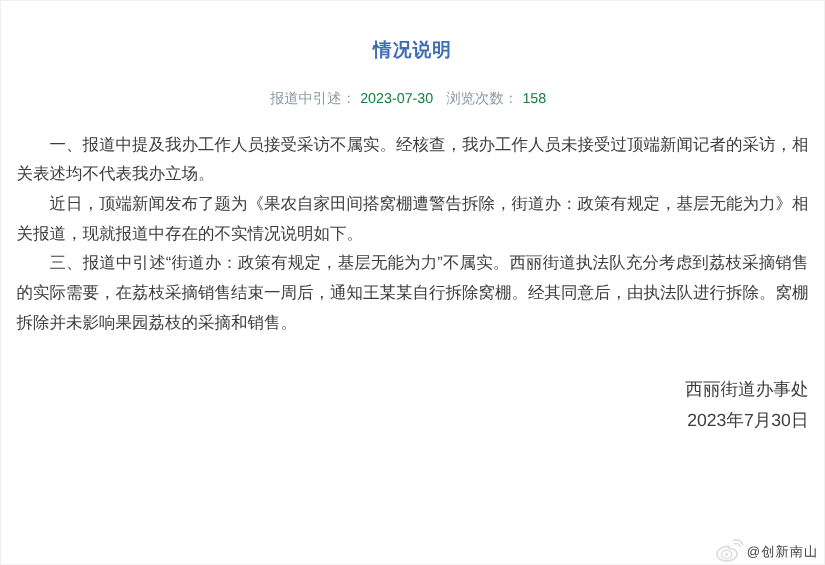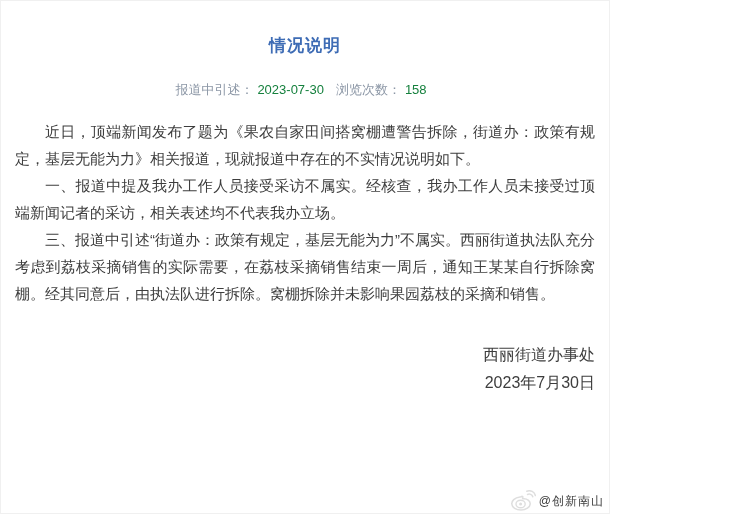--- a/index.html
+++ b/index.html
@@ -5,21 +5,21 @@
   * { margin: 0; padding: 0; box-sizing: border-box; }
   html, body { background: #ffffff; }
   body {
     width: 750px;
     height: 514px;
     font-family: "Liberation Sans", "DejaVu Sans", sans-serif;
     overflow: hidden;
   }
   .page {
     position: relative;
-    width: 610px;
+    width: 750px;
     height: 514px;
     background: #ffffff;
     border: 1px solid #f0f0f0;
   }
   .doc-title {
     margin-top: 33px;
     text-align: center;
     font-size: 17px;
     font-weight: 600;
     letter-spacing: 1px;
@@ -75,22 +75,22 @@
 
 <div class="page">
 
   <h1 class="doc-title">情况说明</h1>
 
   <div class="doc-meta">
     <span>报道中引述：</span><span class="meta-value">2023-07-30</span><span>浏览次数：</span><span class="meta-value">158</span>
   </div>
 
   <div class="doc-body">
+    <p>一、报道中提及我办工作人员接受采访不属实。经核查，我办工作人员未接受过顶端新闻记者的采访，相关表述均不代表我办立场。</p>
     <p>近日，顶端新闻发布了题为《果农自家田间搭窝棚遭警告拆除，街道办：政策有规定，基层无能为力》相关报道，现就报道中存在的不实情况说明如下。</p>
-    <p>一、报道中提及我办工作人员接受采访不属实。经核查，我办工作人员未接受过顶端新闻记者的采访，相关表述均不代表我办立场。</p>
     <p>三、报道中引述“街道办：政策有规定，基层无能为力”不属实。西丽街道执法队充分考虑到荔枝采摘销售的实际需要，在荔枝采摘销售结束一周后，通知王某某自行拆除窝棚。经其同意后，由执法队进行拆除。窝棚拆除并未影响果园荔枝的采摘和销售。</p>
   </div>
 
   <div class="doc-signature">
     <div>西丽街道办事处</div>
     <div>2023年7月30日</div>
   </div>
 
   <div class="watermark">
     <span>

